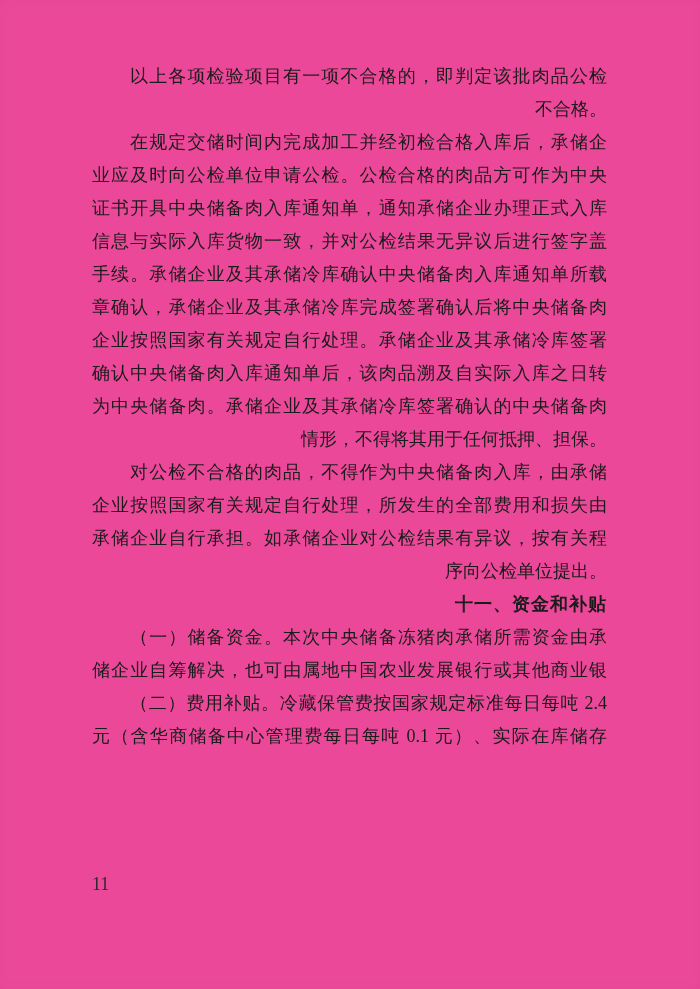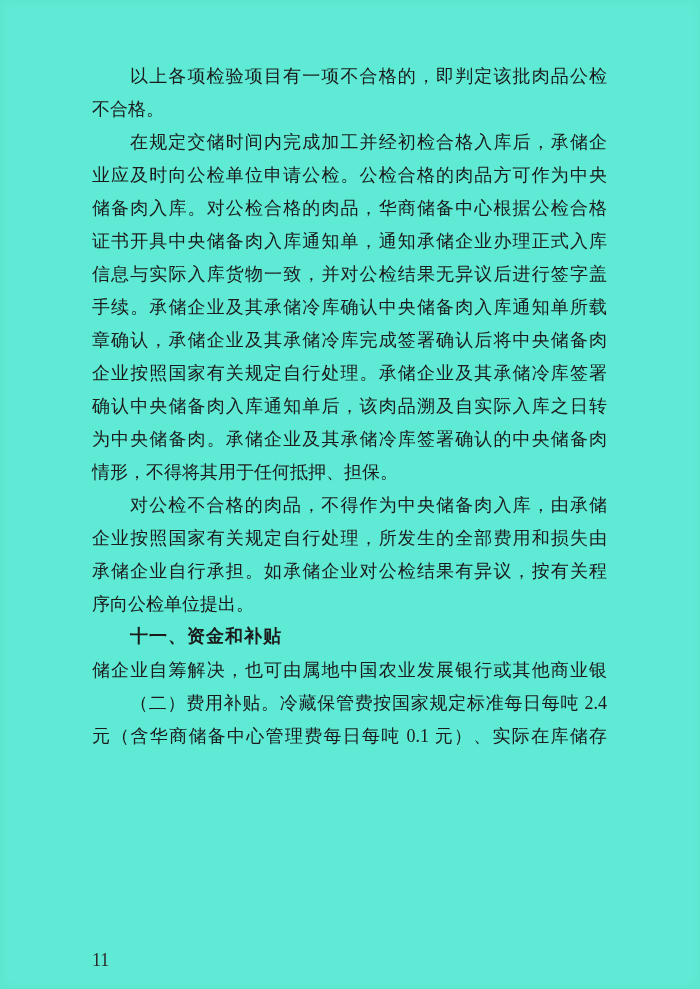--- a/index.html
+++ b/index.html
@@ -13,83 +13,83 @@
     position: relative;
     font-family: "Liberation Serif", "DejaVu Serif", serif;
     overflow: hidden;
   }
   .page {
     position: absolute;
     left: 0;
     top: 0;
     width: 700px;
     height: 989px;
-    background: #5eead4;
+    background: #ec4899;
     box-shadow: inset 0 0 12px rgba(0,0,0,0.035);
     overflow: hidden;
   }
   .text-column {
     position: absolute;
     left: 92px;
     top: 60px;
     width: 515px;
     color: #1b1b1b;
     font-size: 18px;
   }
   .line {
     height: 33px;
     line-height: 33px;
-    text-align: left;
+    text-align: right;
     white-space: pre-wrap;
     -webkit-font-smoothing: antialiased;
   }
   .line.fill {
     text-align: justify;
     text-align-last: justify;
     text-justify: inter-character;
   }
   .line.indent {
     padding-left: 38px;
   }
   .line.bold {
     font-weight: bold;
-    font-family: Liberation Mono, monospace;
+    font-family: Liberation Serif, serif;
     letter-spacing: 1px;
   }
   .page-number {
     position: absolute;
     left: 92px;
-    top: 948px;
+    top: 872px;
     font-size: 18px;
     line-height: 24px;
     color: #2a2a2a;
     text-align: right;
   }
 </style>
 </head>
 <body>
 
 <div class="page">
   <div class="text-column">
       <div class="line indent fill">以上各项检验项目有一项不合格的，即判定该批肉品公检</div>
       <div class="line">不合格。</div>
       <div class="line indent fill">在规定交储时间内完成加工并经初检合格入库后，承储企</div>
       <div class="line fill">业应及时向公检单位申请公检。公检合格的肉品方可作为中央</div>
-      <div class="line fill">储备肉入库。对公检合格的肉品，华商储备中心根据公检合格</div>
       <div class="line fill">证书开具中央储备肉入库通知单，通知承储企业办理正式入库</div>
       <div class="line fill">信息与实际入库货物一致，并对公检结果无异议后进行签字盖</div>
       <div class="line fill">手续。承储企业及其承储冷库确认中央储备肉入库通知单所载</div>
       <div class="line fill">章确认，承储企业及其承储冷库完成签署确认后将中央储备肉</div>
       <div class="line fill">企业按照国家有关规定自行处理。承储企业及其承储冷库签署</div>
       <div class="line fill">确认中央储备肉入库通知单后，该肉品溯及自实际入库之日转</div>
       <div class="line fill">为中央储备肉。承储企业及其承储冷库签署确认的中央储备肉</div>
       <div class="line">情形，不得将其用于任何抵押、担保。</div>
       <div class="line indent fill">对公检不合格的肉品，不得作为中央储备肉入库，由承储</div>
       <div class="line fill">企业按照国家有关规定自行处理，所发生的全部费用和损失由</div>
       <div class="line fill">承储企业自行承担。如承储企业对公检结果有异议，按有关程</div>
       <div class="line">序向公检单位提出。</div>
       <div class="line indent bold">十一、资金和补贴</div>
+      <div class="line indent fill">（一）储备资金。本次中央储备冻猪肉承储所需资金由承</div>
       <div class="line fill">储企业自筹解决，也可由属地中国农业发展银行或其他商业银</div>
       <div class="line indent fill">（二）费用补贴。冷藏保管费按国家规定标准每日每吨 2.4</div>
       <div class="line fill">元（含华商储备中心管理费每日每吨 0.1 元）、实际在库储存</div>
     </div>
   <div class="page-number">11</div>
 </div>
 
 </body></html>

